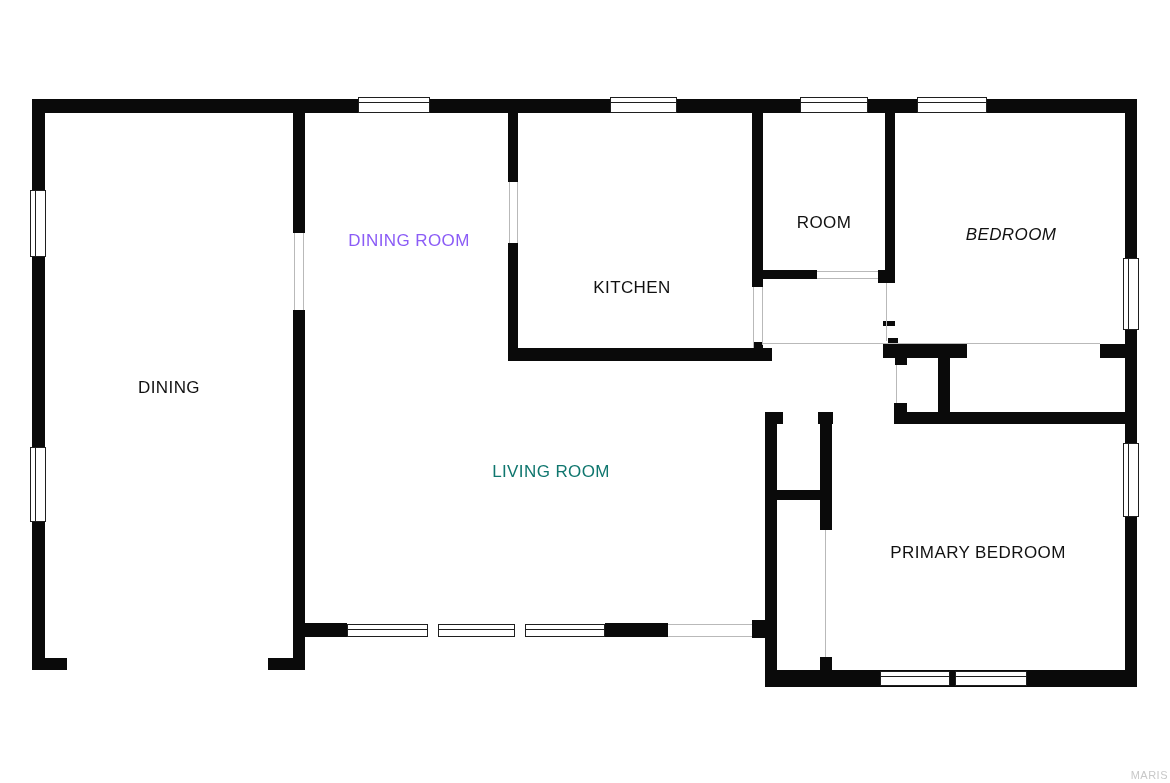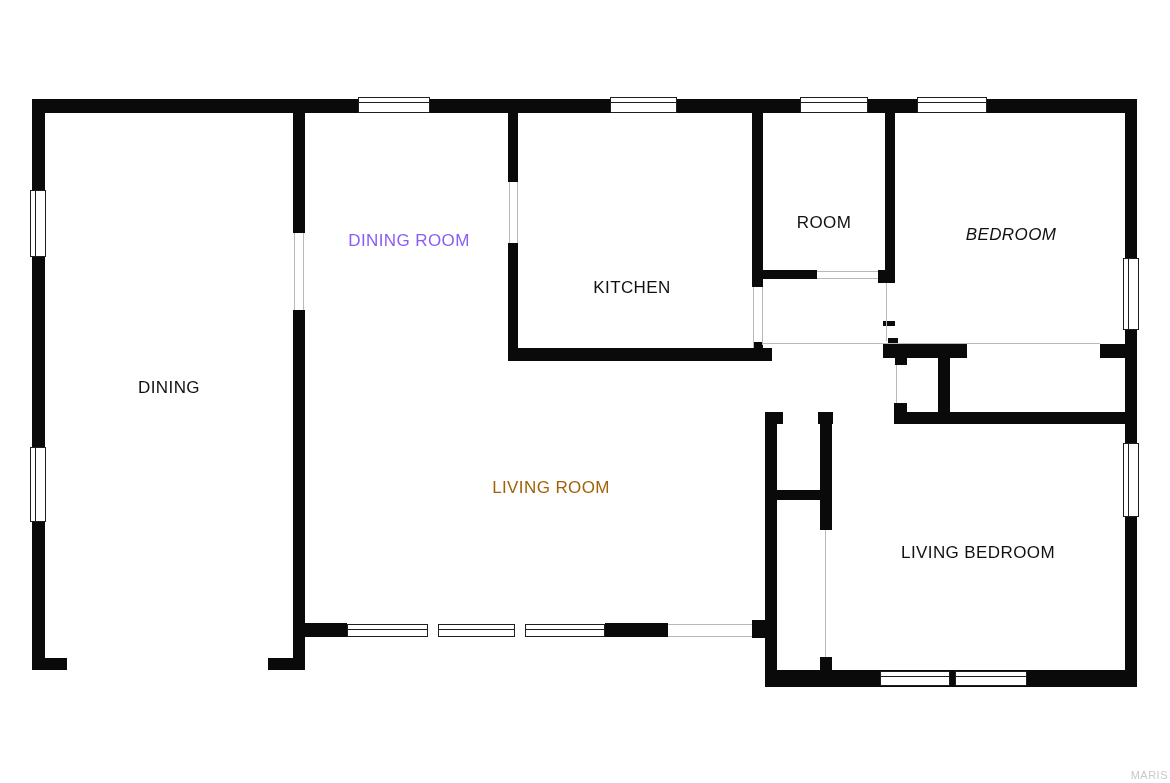--- a/index.html
+++ b/index.html
@@ -121,17 +121,17 @@
       <div class="opening" style="left: 762px; top: 343px; width: 338px; height: 1px; background: rgb(185, 185, 185);"></div>
       <div class="opening" style="left: 896px; top: 365px; width: 1px; height: 38px; background: rgb(185, 185, 185);"></div>
       <div class="opening" style="left: 825px; top: 530px; width: 1px; height: 127px; background: rgb(185, 185, 185);"></div>
       <div class="opening" style="left: 668px; top: 624px; width: 84px; height: 1px; background: rgb(185, 185, 185);"></div>
       <div class="opening" style="left: 668px; top: 636px; width: 84px; height: 1px; background: rgb(185, 185, 185);"></div>
       <div class="room-label" style="left: 169px; top: 388px; color: rgb(17, 17, 17);">DINING</div>
       <div class="room-label" style="left: 409px; top: 241px; color: #8b5cf6;">DINING ROOM</div>
       <div class="room-label" style="left: 632px; top: 240px; color: rgb(17, 17, 17); margin-top: 48px;">KITCHEN</div>
       <div class="room-label" style="left: 824px; top: 223px; color: rgb(17, 17, 17);">ROOM</div>
       <div class="room-label" style="left: 1011px; top: 235px; color: rgb(17, 17, 17); font-style: italic;">BEDROOM</div>
-      <div class="room-label" style="left: 551px; top: 488px; color: #a16207;">LIVING ROOM</div>
-      <div class="room-label" style="left: 978px; top: 553px; color: rgb(17, 17, 17);">LIVING BEDROOM</div>
+      <div class="room-label" style="left: 551px; top: 472px; color: #0f766e;">LIVING ROOM</div>
+      <div class="room-label" style="left: 978px; top: 553px; color: rgb(17, 17, 17);">PRIMARY BEDROOM</div>
     </div>
   <div class="watermark">MARIS</div>
 </div>
 
 </body></html>

